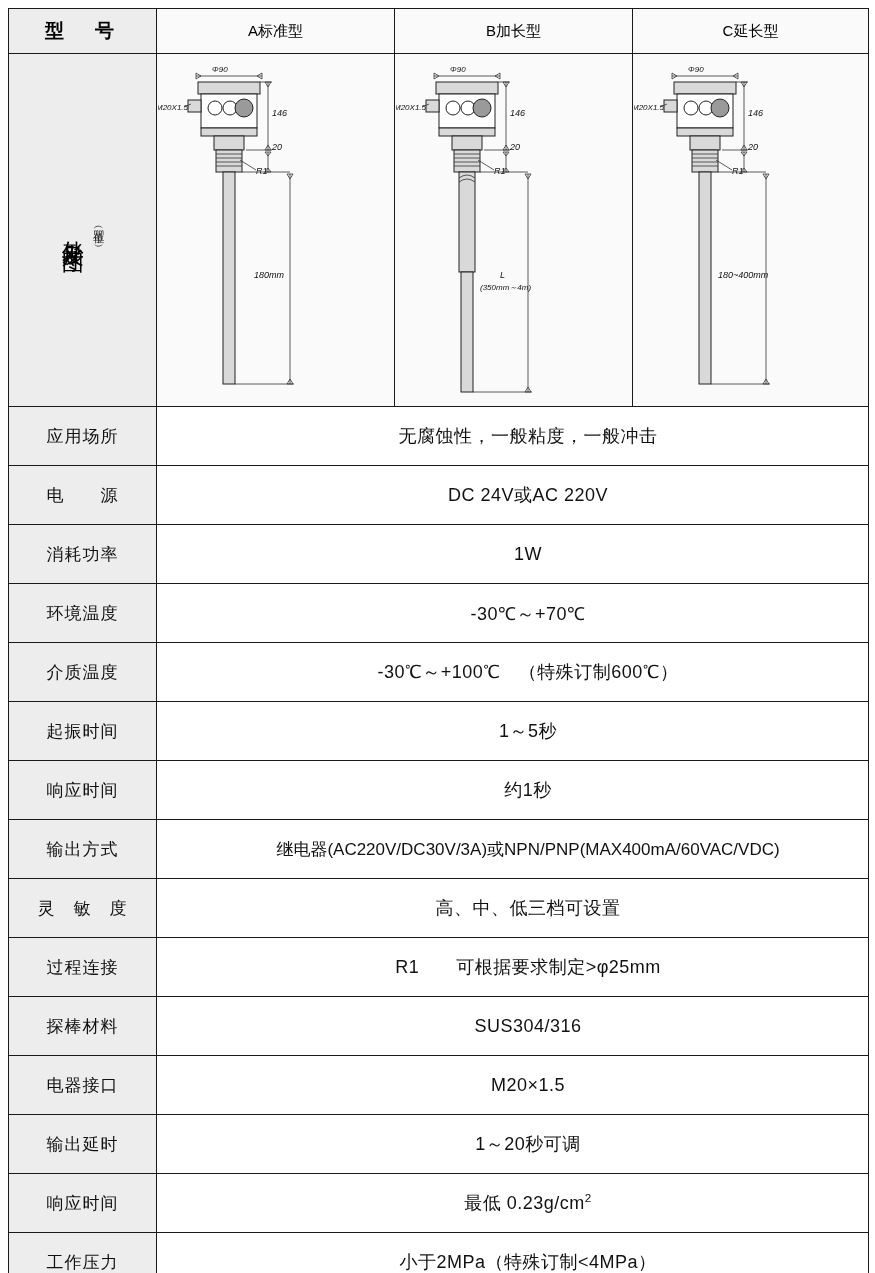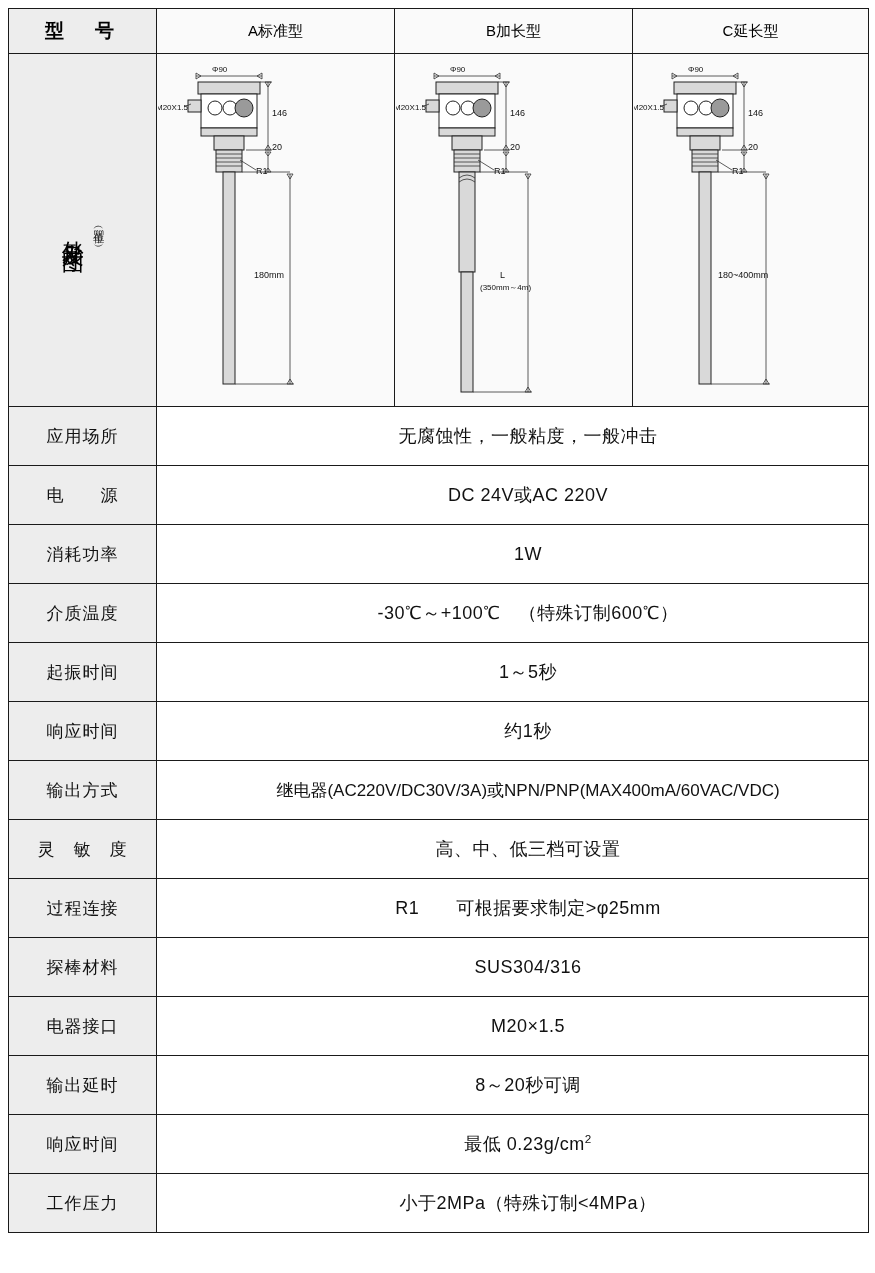--- a/index.html
+++ b/index.html
@@ -53,20 +53,21 @@
     font-size: 17px;
     letter-spacing: 1px;
     color: #111;
     margin-left: 47px;
   }
 
   .dimcell {
     background: #fafafa;
     height: 350px;
     padding: 0;
+    font-style: italic;
   }
 
   .vert-label {
     background: #ededed;
     height: 350px;
   }
   .vert-wrap {
     display: flex;
     align-items: center;
     justify-content: center;
@@ -286,20 +287,24 @@
       </tr>
       <tr>
         <td class="label-cell">电　　源</td>
         <td class="val-cell" colspan="3">DC 24V或AC 220V</td>
       </tr>
       <tr>
         <td class="label-cell">消耗功率</td>
         <td class="val-cell" colspan="3">1W</td>
       </tr>
       <tr>
+        <td class="label-cell">环境温度</td>
+        <td class="val-cell" colspan="3">-30℃～+70℃</td>
+      </tr>
+      <tr>
         <td class="label-cell">介质温度</td>
         <td class="val-cell" colspan="3">-30℃～+100℃　（特殊订制600℃）</td>
       </tr>
       <tr>
         <td class="label-cell">起振时间</td>
         <td class="val-cell" colspan="3">1～5秒</td>
       </tr>
       <tr>
         <td class="label-cell">响应时间</td>
         <td class="val-cell" colspan="3">约1秒</td>
@@ -319,21 +324,21 @@
       <tr>
         <td class="label-cell">探棒材料</td>
         <td class="val-cell" colspan="3">SUS304/316</td>
       </tr>
       <tr>
         <td class="label-cell">电器接口</td>
         <td class="val-cell" colspan="3">M20×1.5</td>
       </tr>
       <tr>
         <td class="label-cell">输出延时</td>
-        <td class="val-cell" colspan="3">8～20秒可调</td>
+        <td class="val-cell" colspan="3">1～20秒可调</td>
       </tr>
       <tr>
         <td class="label-cell">响应时间</td>
         <td class="val-cell" colspan="3"><span>最低 0.23g/cm</span><sup>2</sup></td>
       </tr>
       <tr>
         <td class="label-cell">工作压力</td>
         <td class="val-cell" colspan="3">小于2MPa（特殊订制&lt;4MPa）</td>
       </tr>
     </tbody>

